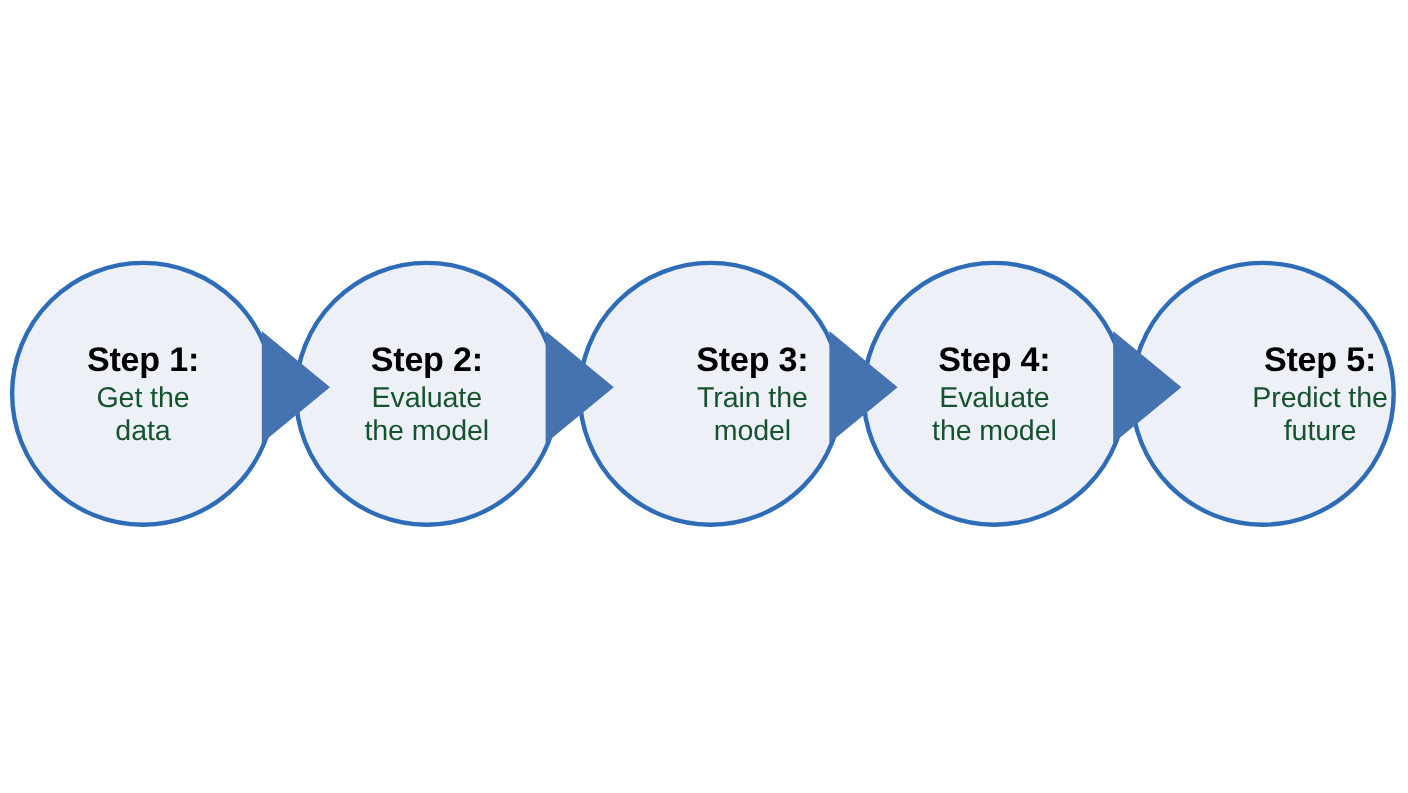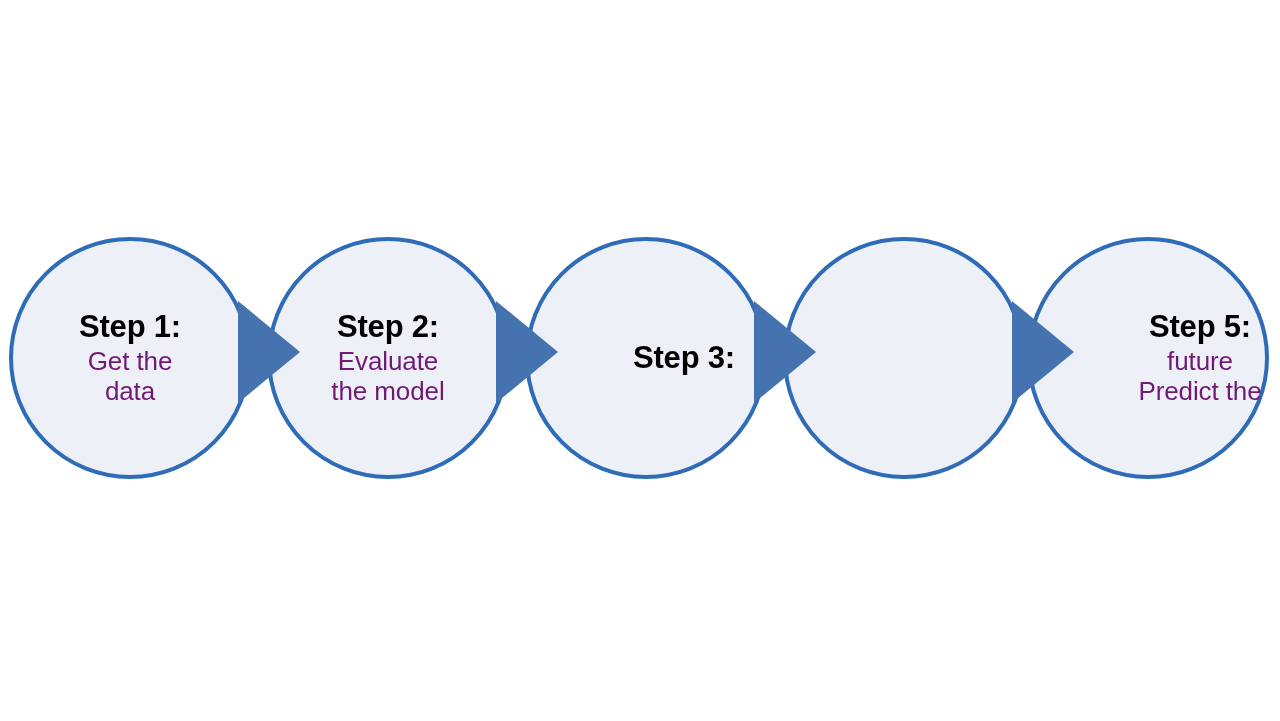--- a/index.html
+++ b/index.html
@@ -63,21 +63,21 @@
     color: #000000;
     line-height: 1.08;
     text-align: center;
     white-space: nowrap;
     letter-spacing: -0.2px;
   }
 
   .step-desc {
     font-size: 26px;
     font-weight: normal;
-    color: #701a75;
+    color: #14532d;
     line-height: 1.16;
     text-align: center;
     margin-top: 3px;
     max-width: 175px;
     letter-spacing: -0.1px;
   }
 </style>
 </head>
 <body>
 
@@ -109,23 +109,34 @@
       </div>
       <div class="step-node" style="left: 388px; top: 358px;">
         <div class="step-title">Step 2:</div>
         <div class="step-desc">
           <div>Evaluate</div>
           <div>the model</div>
         </div>
       </div>
       <div class="step-node" style="left: 684px; top: 358px;">
         <div class="step-title">Step 3:</div>
+        <div class="step-desc">
+          <div>Train the</div>
+          <div>model</div>
+        </div>
+      </div>
+      <div class="step-node" style="left: 904px; top: 358px;">
+        <div class="step-title">Step 4:</div>
+        <div class="step-desc">
+          <div>Evaluate</div>
+          <div>the model</div>
+        </div>
       </div>
       <div class="step-node" style="left: 1200px; top: 358px;">
         <div class="step-title">Step 5:</div>
         <div class="step-desc">
+          <div>Predict the</div>
           <div>future</div>
-          <div>Predict the</div>
         </div>
       </div>
     </div>
 
 </div>
 
 </body></html>

